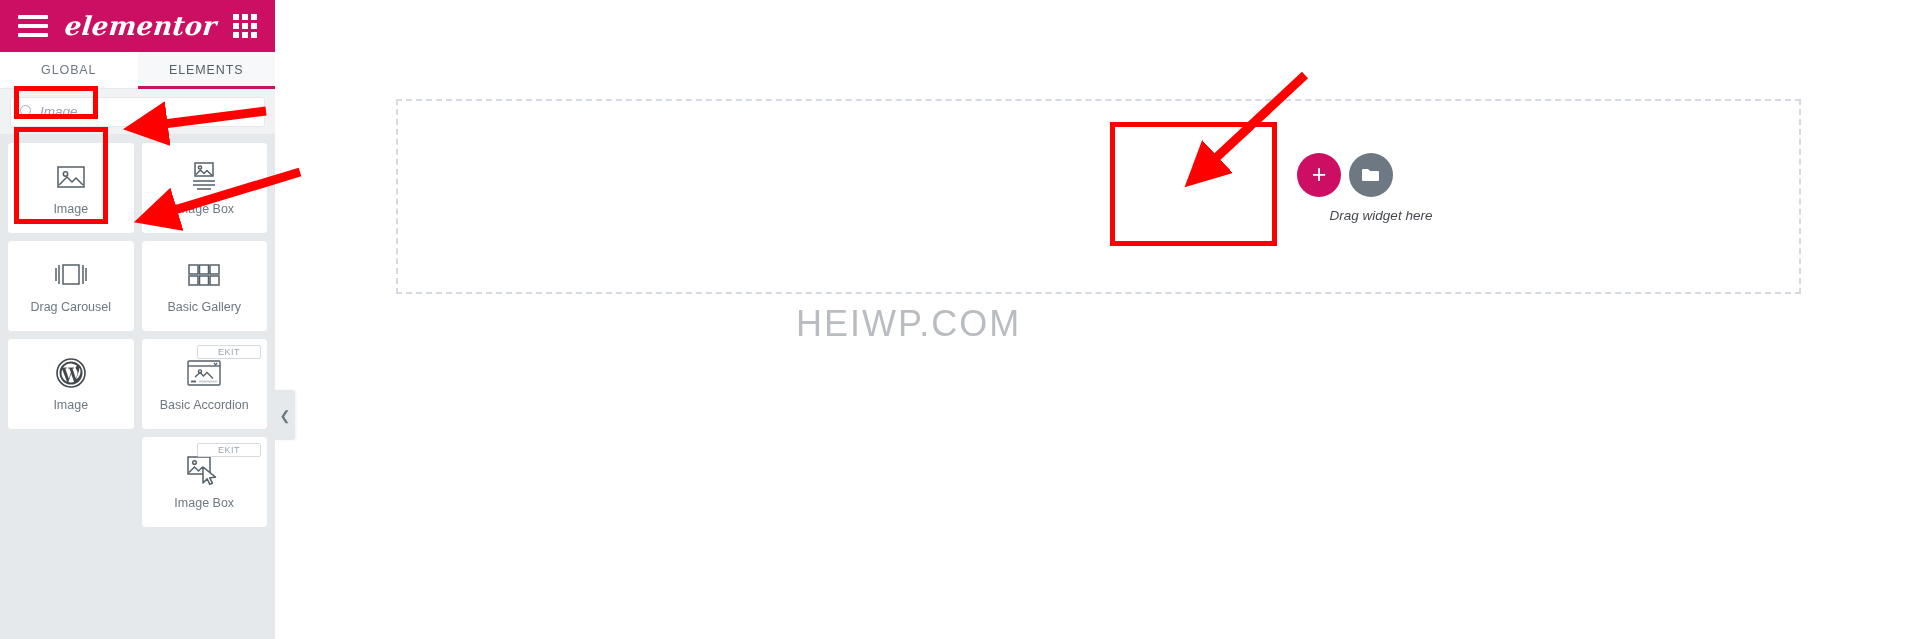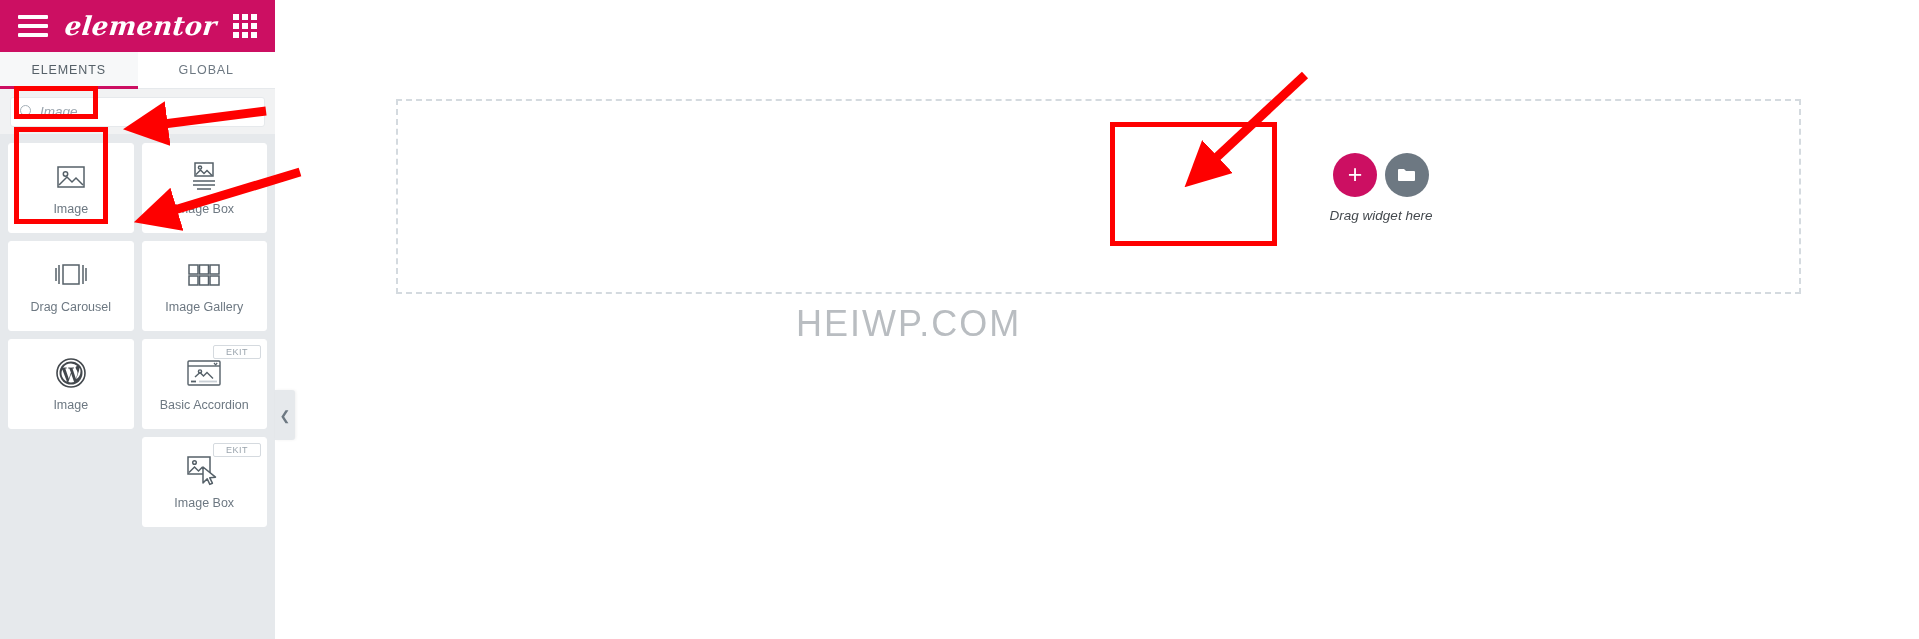--- a/index.html
+++ b/index.html
@@ -92,21 +92,21 @@
   }
   .widget .wlabel {
     font-size: 12.5px; color: #6d7882; margin-top: 9px; text-align: center;
     white-space: nowrap;
   }
   .widget .wicon { height: 32px; display: flex; align-items: center;
     justify-content: center; color: #556068; }
   .ekit-badge {
     position: absolute; top: 5px; right: 5px;
     font-size: 9px; color: #9aa4ad; border: 1px solid #d5dadf;
-    border-radius: 2px; padding: 1px 12px; background: #fff;
+    border-radius: 2px; padding: 1px 20px; background: #fff;
     letter-spacing: .5px;
   }
   .widget.empty { background: transparent; border-color: transparent; cursor: default; }
 
   
   #collapse-handle {
     position: absolute; left: 275px; top: 390px;
     width: 20px; height: 50px; background: #e6e9ec;
     border-radius: 0 3px 3px 0; display: flex; align-items: center;
     justify-content: center; cursor: pointer; z-index: 6;
@@ -118,21 +118,21 @@
   #canvas { position: absolute; left: 275px; top: 0; right: 0; bottom: 0;
     background: #fff; }
   #section {
     position: absolute; left: 121px; top: 99px;
     width: 1405px; height: 195px;
     border: 2px dashed #d4dadf;
   }
   #dropzone {
     position: absolute; left: 1022px; top: 124px;
     width: 168px; height: 128px;
-    display: flex; flex-direction: column; align-items: center;
+    display: flex; flex-direction: column; 
     justify-content: center;
   }
   .dz-buttons { display: flex; gap: 8px; }
   .circle-btn {
     width: 44px; height: 44px; border-radius: 50%;
     display: flex; align-items: center; justify-content: center;
     cursor: pointer;
   }
   .circle-add { background: #cc0f62; }
   .circle-add .plus { color: #fff; font-size: 25px; line-height: 0;
@@ -179,22 +179,22 @@
         <span></span>
           <span></span>
           <span></span>
         <span></span>
           <span></span>
           <span></span>
       </div>
     </div>
 
     <div id="panel-tabs">
+      <div class="tab">GLOBAL</div>
       <div class="tab active">ELEMENTS</div>
-      <div class="tab">GLOBAL</div>
     </div>
 
     <div id="search-wrap">
       <div id="search-box">
         <span class="mag"></span>
         <input id="search-input" type="text" value="Image" style="">
       </div>
     </div>
 
     <div id="widgets">
@@ -232,21 +232,21 @@
           <div class="wicon">
             <svg width="32" height="22" viewBox="0 0 32 22" fill="none" stroke="#556068" stroke-width="1.5">
         <rect x="1" y="1" width="9" height="9"></rect>
               <rect x="11.5" y="1" width="9" height="9"></rect>
               <rect x="22" y="1" width="9" height="9"></rect>
         <rect x="1" y="12" width="9" height="9"></rect>
               <rect x="11.5" y="12" width="9" height="9"></rect>
               <rect x="22" y="12" width="9" height="9"></rect>
             </svg>
           </div>
-          <div class="wlabel">Image Gallery</div>
+          <div class="wlabel">Basic Gallery</div>
         </div>
         <div class="widget">
           <div class="wicon">
             <svg width="30" height="30" viewBox="0 0 30 30">
         <circle cx="15" cy="15" r="14" fill="none" stroke="#43484d" stroke-width="1.6"></circle>
         <circle cx="15" cy="15" r="11.5" fill="#43484d"></circle>
         <path d="M5.5 15c0 3.8 2.2 7 5.4 8.6L6.3 11.4A9.4 9.4 0 0 0 5.5 15zm15.9-.5c0-1.2-.4-2-.8-2.6-.5-.8-1-1.4-1-2.2 0-.9.7-1.7 1.6-1.7h.1A9.4 9.4 0 0 0 15 5.5a9.45 9.45 0 0 0-7.9 4.2h.6c1 0 2.6-.1 2.6-.1.5 0 .6.7.1.8 0 0-.5.1-1.1.1l3.5 10.3 2.1-6.3-1.5-4c-.5 0-1-.1-1-.1-.5 0-.5-.8.1-.8 0 0 1.6.1 2.5.1 1 0 2.6-.1 2.6-.1.5 0 .6.7 0 .8 0 0-.5.1-1.1.1l3.4 10.2 1-3.1c.4-1.3.7-2.3.7-3.1zm-6.2 1.3l-2.8 8.2c.8.2 1.7.4 2.6.4 1.1 0 2.1-.2 3.1-.5l-.1-.1-2.8-8zm8.1-5.3c0 .9-.1 1.9-.6 3.2l-2.6 7.5a9.44 9.44 0 0 0 4.4-8c0-1-.2-2-.6-2.9z" fill="#fff"></path>
             </svg>
           </div>
           <div class="wlabel">Image</div>

